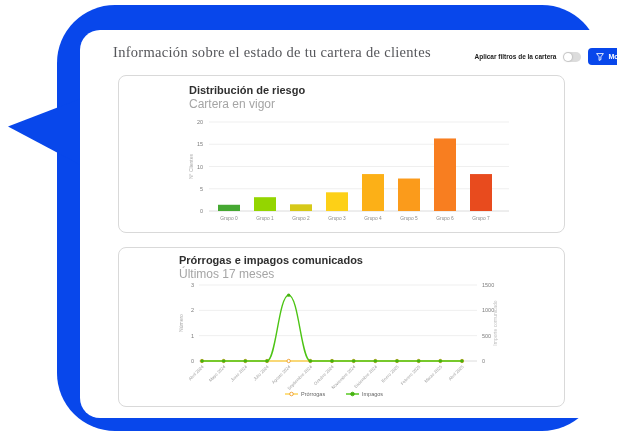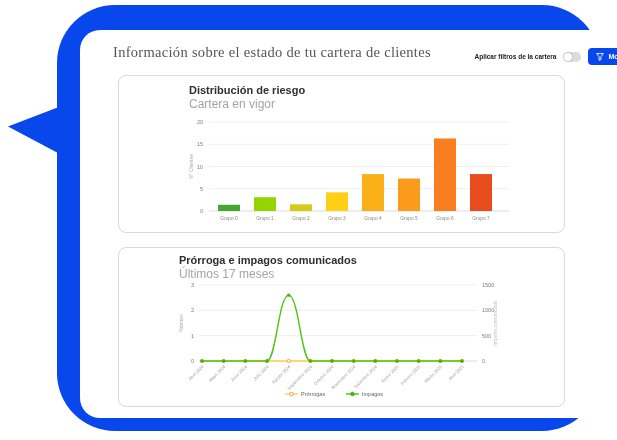--- a/index.html
+++ b/index.html
@@ -107,21 +107,21 @@
         <rect x="279" y="102.515" width="22" height="32.485" fill="#fb9b1b"></rect>
         <text x="290" y="144" fill="#8a8a8a" font-family="Liberation Sans, sans-serif" font-size="4.8" text-anchor="middle">Grupo 5</text>
         <rect x="315" y="62.46499999999999" width="22" height="72.53500000000001" fill="#f87e20"></rect>
         <text x="326" y="144" fill="#8a8a8a" font-family="Liberation Sans, sans-serif" font-size="4.8" text-anchor="middle">Grupo 6</text>
         <rect x="351" y="98.065" width="22" height="36.935" fill="#e84b1e"></rect>
         <text x="362" y="144" fill="#8a8a8a" font-family="Liberation Sans, sans-serif" font-size="4.8" text-anchor="middle">Grupo 7</text>
       </svg>
   </div>
 
   <div class="card" id="card2">
-    <div class="chart-title">Prórroga e impagos comunicados</div>
+    <div class="chart-title">Prórrogas e impagos comunicados</div>
     <div class="chart-subtitle">Últimos 17 meses</div>
     <svg id="line-svg" class="chart-svg" width="445" height="158">
         <line x1="80" y1="113" x2="358" y2="113" stroke="#dcdcdc" stroke-width="1"></line>
         <text x="75" y="115" fill="#7c7c7c" font-family="Liberation Sans, sans-serif" font-size="5.5" text-anchor="end">0</text>
         <line x1="80" y1="87.66666666666667" x2="358" y2="87.66666666666667" stroke="#efefef" stroke-width="1"></line>
         <text x="75" y="89.66666666666667" fill="#7c7c7c" font-family="Liberation Sans, sans-serif" font-size="5.5" text-anchor="end">1</text>
         <line x1="80" y1="62.333333333333336" x2="358" y2="62.333333333333336" stroke="#efefef" stroke-width="1"></line>
         <text x="75" y="64.33333333333334" fill="#7c7c7c" font-family="Liberation Sans, sans-serif" font-size="5.5" text-anchor="end">2</text>
         <line x1="80" y1="37" x2="358" y2="37" stroke="#efefef" stroke-width="1"></line>
         <text x="75" y="39" fill="#7c7c7c" font-family="Liberation Sans, sans-serif" font-size="5.5" text-anchor="end">3</text>

